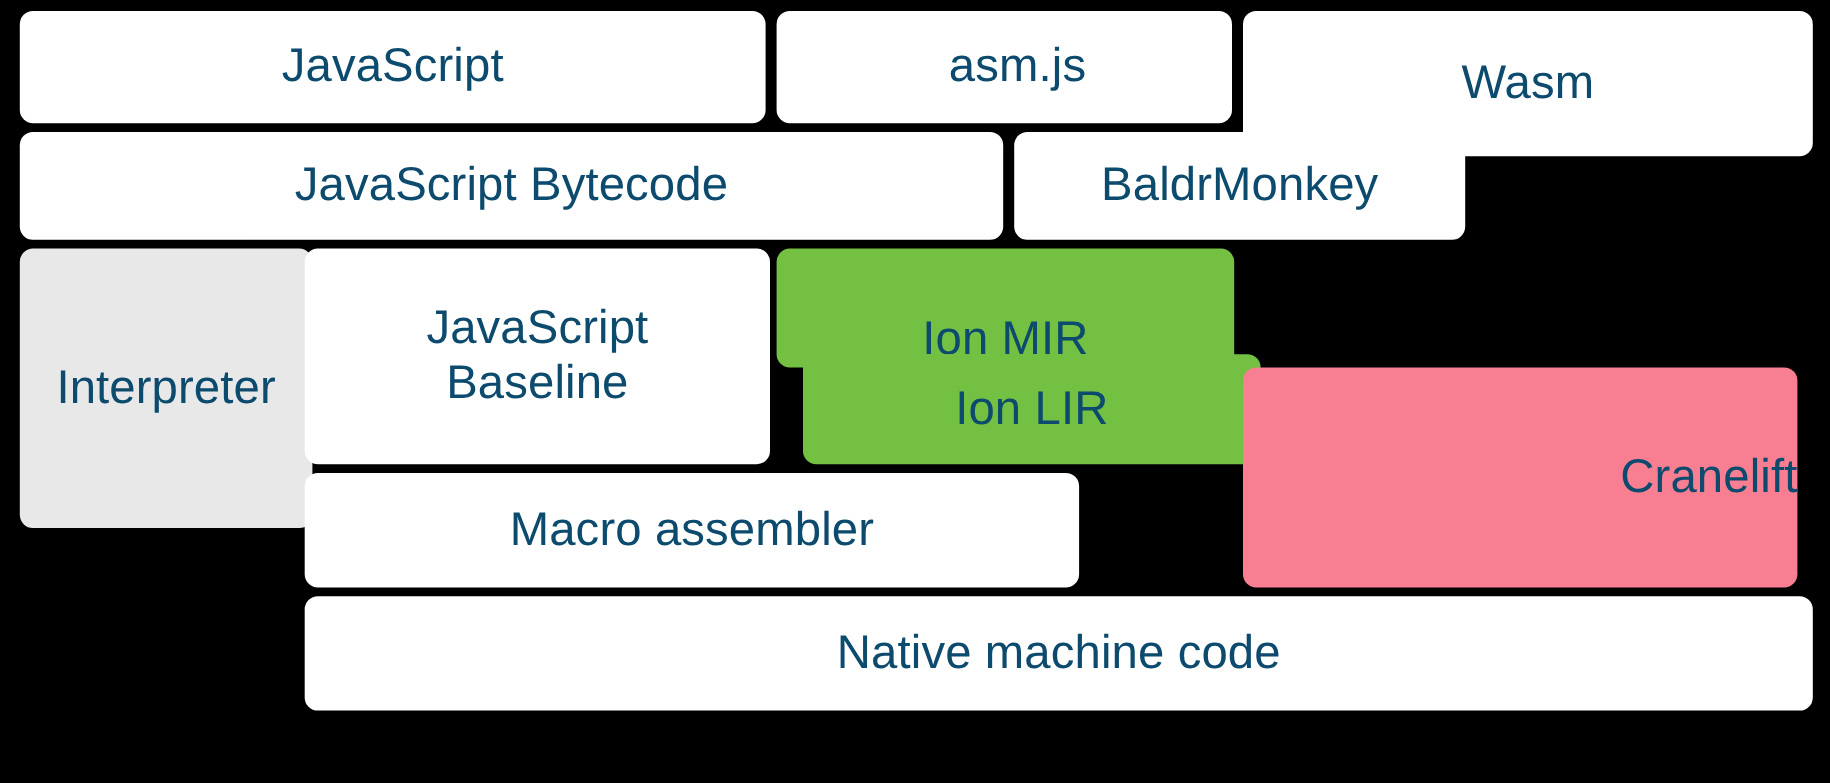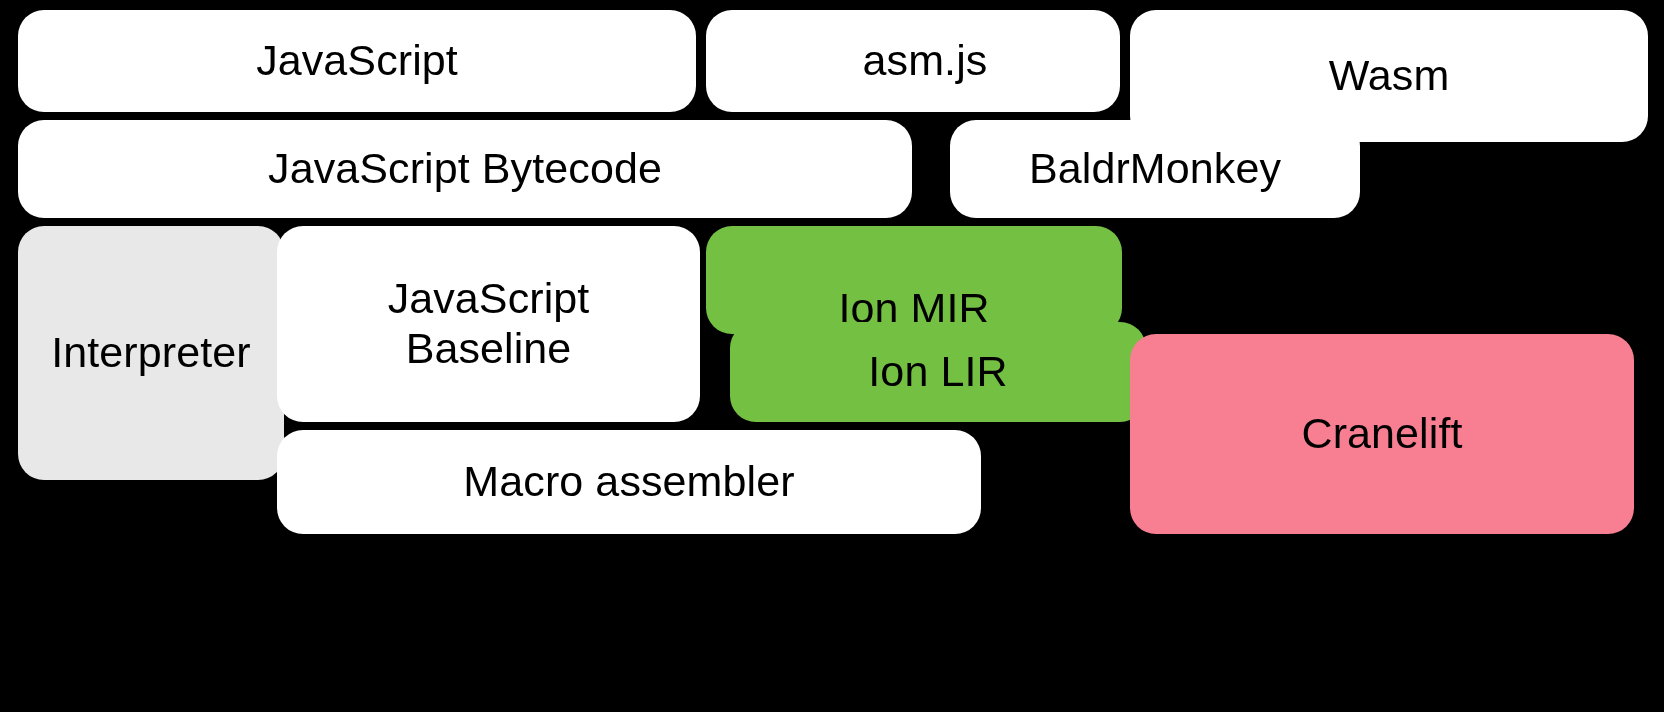--- a/index.html
+++ b/index.html
@@ -13,47 +13,48 @@
   #stage {
     position: relative;
     width: 1664px;
     height: 712px;
     background: #000000;
     overflow: hidden;
   }
   .node {
     position: absolute;
     box-sizing: border-box;
-    border-radius: 26px;
+    border-radius: 12px;
     display: flex;
     align-items: center;
     justify-content: center;
     text-align: center;
-    color: #000000;
+    color: #0c4a6e;
     font-size: 43px;
     line-height: 1.16;
     font-weight: 400;
     letter-spacing: 0.1px;
     white-space: pre-line;
     user-select: none;
   }
   .node.white  { background: #FFFFFF; }
   .node.gray   { background: #E8E8E8; }
   .node.green  { background: #74C043; }
   .node.pink   { background: #F87E91; }
 </style>
 </head>
 <body>
 
 <div id="stage">
     <div class="node white" style="left: 18px; top: 10px; width: 678px; height: 102px;"><span>JavaScript</span></div>
     <div class="node white" style="left: 706px; top: 10px; width: 414px; height: 102px; padding-left: 24px;"><span>asm.js</span></div>
     <div class="node white" style="left: 1130px; top: 10px; width: 518px; height: 132px;"><span>Wasm</span></div>
     <div class="node white" style="left: 18px; top: 120px; width: 894px; height: 98px;"><span>JavaScript Bytecode</span></div>
-    <div class="node white" style="left: 922px; top: 120px; width: 410px; height: 98px; margin-left: 28px;"><span>BaldrMonkey</span></div>
+    <div class="node white" style="left: 922px; top: 120px; width: 410px; height: 98px;"><span>BaldrMonkey</span></div>
     <div class="node gray" style="left: 18px; top: 226px; width: 266px; height: 254px;"><span>Interpreter</span></div>
     <div class="node white" style="left: 277px; top: 226px; width: 423px; height: 196px;"><span>JavaScript
 Baseline</span></div>
     <div class="node green" style="left: 706px; top: 226px; width: 416px; height: 108px; align-items: flex-end;"><span>Ion MIR</span></div>
     <div class="node green" style="left: 706px; top: 322px; width: 416px; height: 100px; margin-left: 24px;"><span>Ion LIR</span></div>
     <div class="node white" style="left: 277px; top: 430px; width: 704px; height: 104px;"><span>Macro assembler</span></div>
-    <div class="node pink" style="left: 1130px; top: 334px; width: 504px; height: 200px;"><span>Cranelift</span></div>
+    <div class="node pink" style="left: 1130px; top: 334px; width: 504px; height: 200px; justify-content: flex-end;"><span>Cranelift</span></div>
+    <div class="node white" style="left: 277px; top: 542px; width: 1371px; height: 104px;"><span>Native machine code</span></div>
   </div>
 
 </body></html>

